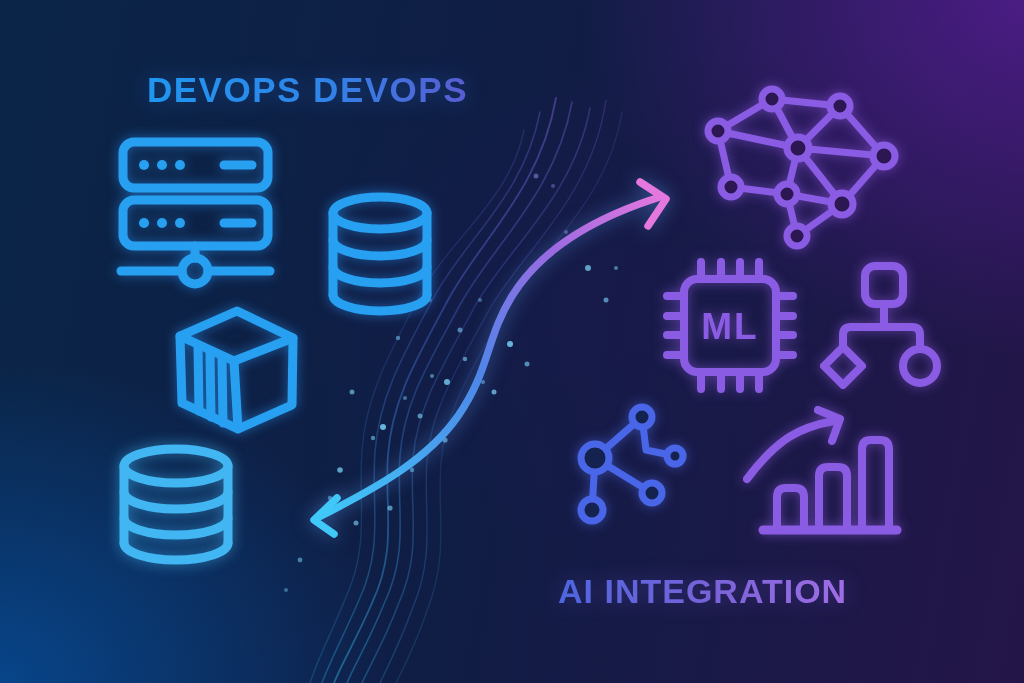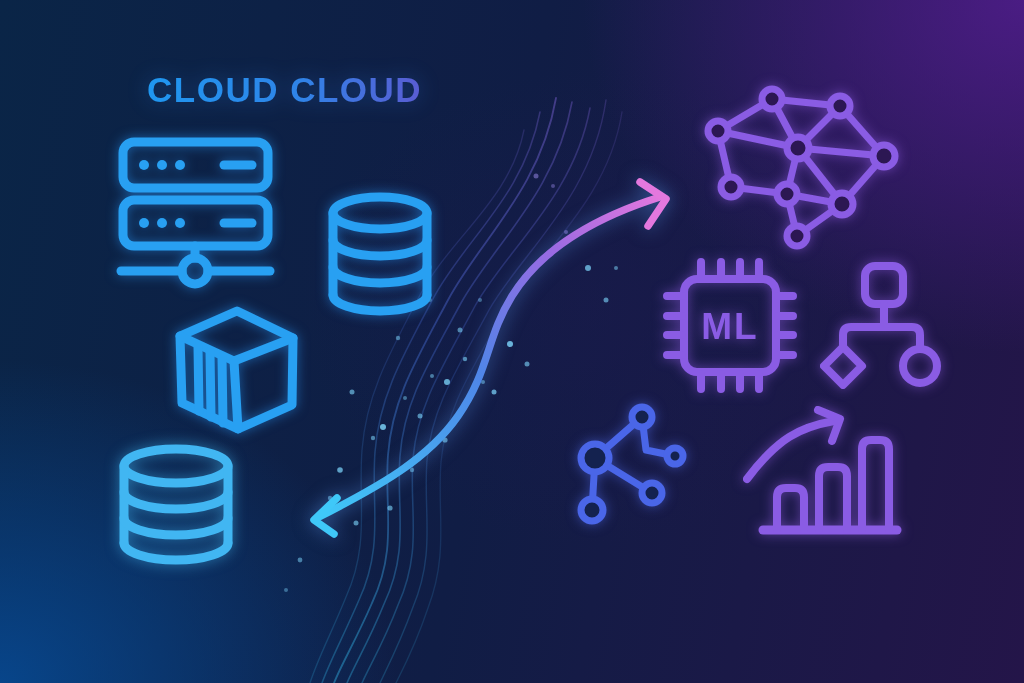--- a/index.html
+++ b/index.html
@@ -39,21 +39,22 @@
   .glow-cyan{filter:drop-shadow(0 0 7px rgba(70,190,250,.55));}
   .glow-purple{filter:drop-shadow(0 0 6px rgba(150,95,235,.55));}
   .glow-indigo{filter:drop-shadow(0 0 6px rgba(80,105,235,.55));}
   .glow-flow{filter:drop-shadow(0 0 9px rgba(95,160,250,.5));}
 </style>
 </head>
 <body>
 
 <div class="stage">
 
-  <div class="title title-cloud">CLOUD CLOUD</div>
+  <div class="title title-cloud">DEVOPS DEVOPS</div>
+  <div class="title title-ai">AI INTEGRATION</div>
 
   <svg class="art" viewBox="0 0 1024 683">
     <defs>
       <linearGradient id="flowGrad" gradientUnits="userSpaceOnUse" x1="330" y1="520" x2="660" y2="195">
         <stop offset="0" stop-color="#3fc8f8"></stop>
         <stop offset="0.45" stop-color="#4f86e8"></stop>
         <stop offset="0.75" stop-color="#9a6ae2"></stop>
         <stop offset="1" stop-color="#e478de"></stop>
       </linearGradient>
       <linearGradient id="waveGrad" gradientUnits="userSpaceOnUse" x1="380" y1="660" x2="580" y2="100">

